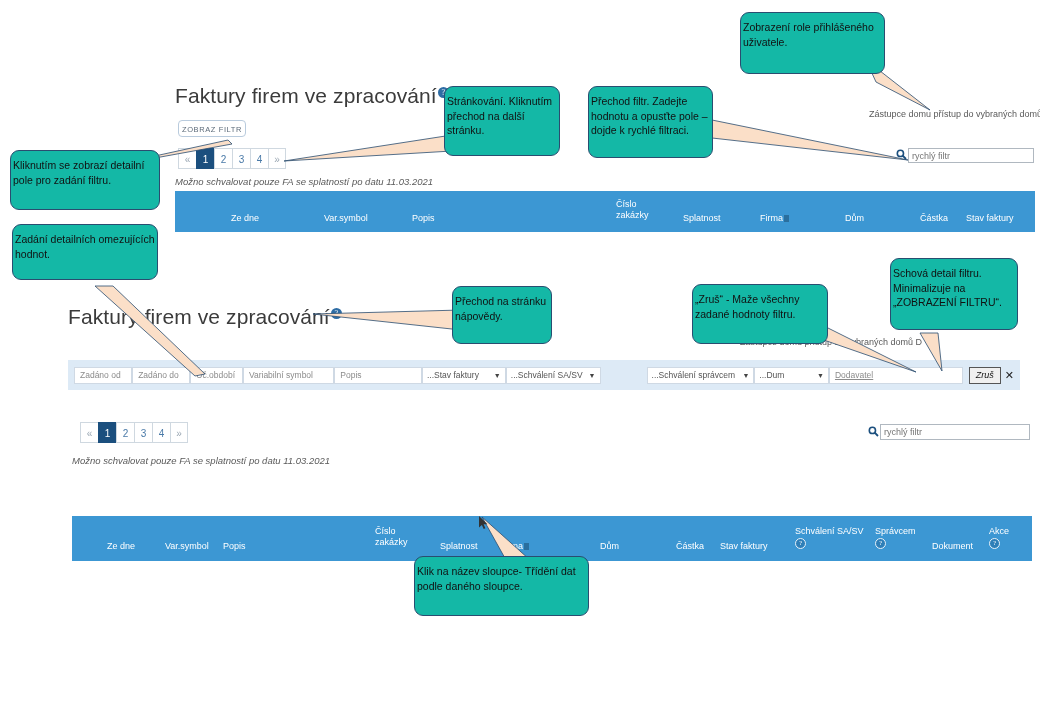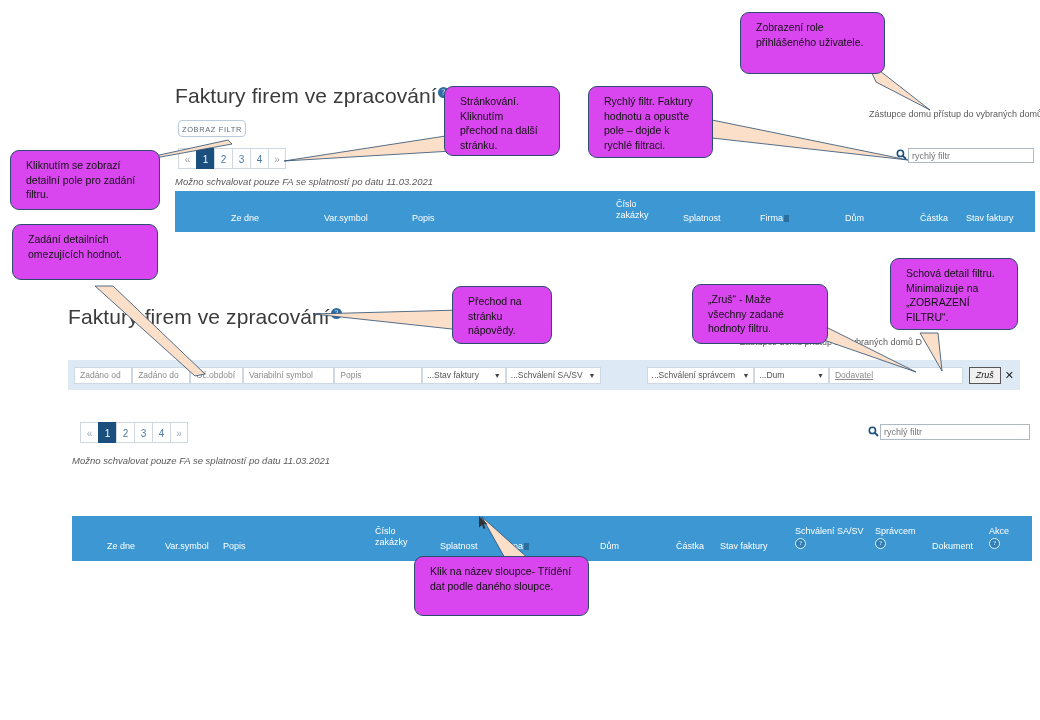--- a/index.html
+++ b/index.html
@@ -199,28 +199,28 @@
   .btn-x {
     font-size: 11px;
     color: #222;
     margin-left: 4px;
     line-height: 1;
   }
 
   
   .callout {
     position: absolute;
-    background: #d946ef;
+    background: #14b8a6;
     border: 1px solid #2a4d70;
     border-radius: 9px;
     box-sizing: border-box;
     font-size: 10.5px;
     line-height: 14.5px;
     color: #111111;
-    padding: 7px 15px;
+    padding: 7px 2px;
     z-index: 40;
   }
 
   .pointer { position: absolute; z-index: 30; }
   .pointer svg { display: block; overflow: visible; }
 
   .cursor-arrow { position: absolute; z-index: 45; }
 </style>
 </head>
 <body>
@@ -398,21 +398,21 @@
     <polygon points="4,0 52,43 28,43" fill="#fbdfc8" stroke="#2a4d70" stroke-width="0.8"></polygon>
   </svg>
 </div>
 
 <div class="callout" style="left:10px; top:150px; width:150px; height:60px;">Kliknutím se zobrazí detailní pole pro zadání filtru.</div>
 
 <div class="callout" style="left:12px; top:224px; width:146px; height:56px;">Zadání detailních omezujících hodnot.</div>
 
 <div class="callout" style="left:444px; top:86px; width:116px; height:70px;">Stránkování. Kliknutím přechod na další stránku.</div>
 
-<div class="callout" style="left:588px; top:86px; width:125px; height:72px;">Rychlý filtr. Faktury hodnotu a opusťte pole – dojde k rychlé filtraci.</div>
+<div class="callout" style="left:588px; top:86px; width:125px; height:72px;">Přechod filtr. Zadejte hodnotu a opusťte pole – dojde k rychlé filtraci.</div>
 
 <div class="callout" style="left:740px; top:12px; width:145px; height:62px;">Zobrazení role přihlášeného uživatele.</div>
 
 <div class="callout" style="left:452px; top:286px; width:100px; height:58px;">Přechod na stránku nápovědy.</div>
 
 <div class="callout" style="left:692px; top:284px; width:136px; height:60px;">„Zruš“ - Maže všechny zadané hodnoty filtru.</div>
 
 <div class="callout" style="left:890px; top:258px; width:128px; height:72px;">Schová detail filtru. Minimalizuje na „ZOBRAZENÍ FILTRU“.</div>
 
 <div class="callout" style="left:414px; top:556px; width:175px; height:60px;">Klik na název sloupce- Třídění dat podle daného sloupce.</div>

